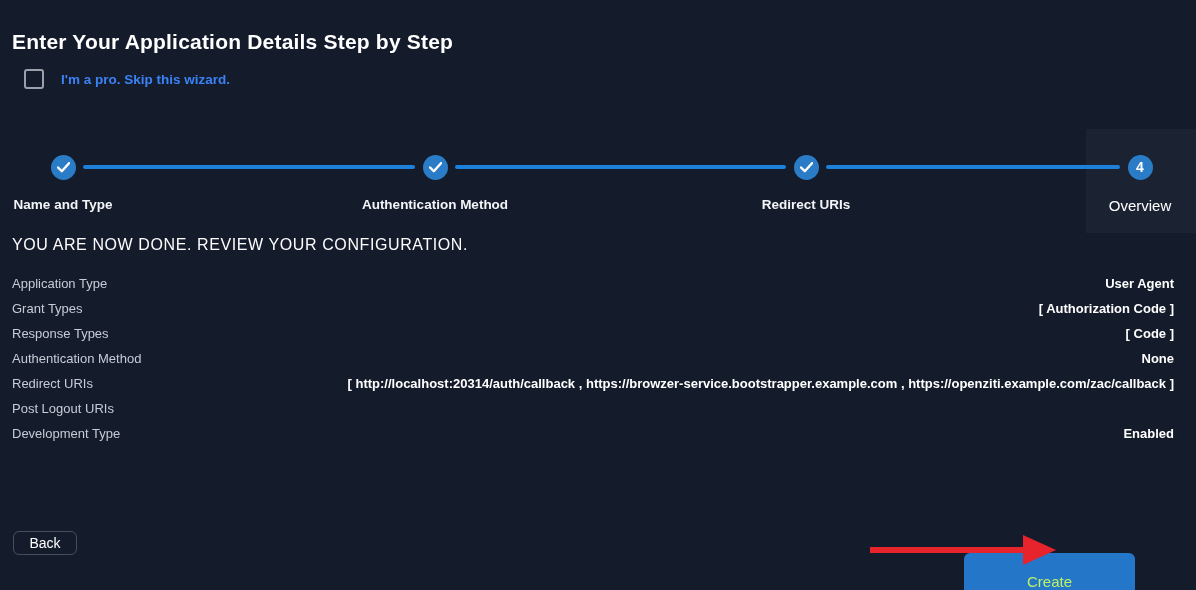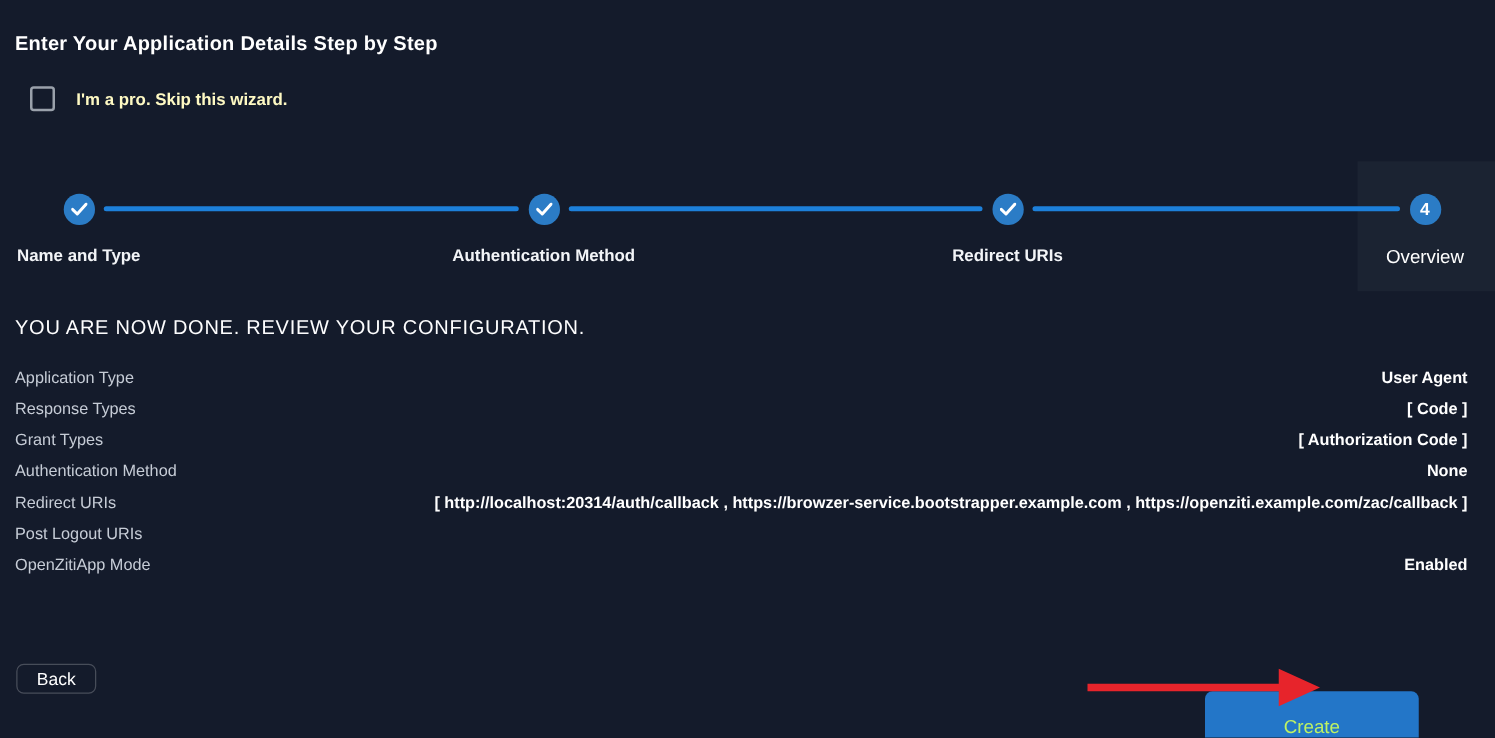--- a/index.html
+++ b/index.html
@@ -8,41 +8,41 @@
     background: #141b2b;
     font-family: "Liberation Sans", sans-serif;
     color: #ffffff;
     position: relative;
     overflow: hidden;
   }
   .abs { position: absolute; }
 
   .page-title {
     left: 12px; top: 16px;
-    font-size: 16px; font-weight: bold;
+    font-size: 21px; font-weight: bold;
     letter-spacing: 0.2px;
     color: #ffffff;
   }
 
   .skip-row {
     left: 24px; top: 68px;
     display: flex; align-items: center; gap: 17px;
     height: 22px;
   }
   .checkbox {
     width: 16px; height: 16px;
     border: 2px solid #9aa1ab;
     border-radius: 3px;
     background: transparent;
     display: inline-block;
     cursor: pointer;
   }
   .skip-label {
     font-size: 13.5px; font-weight: bold;
-    color: #fef9c3;
+    color: #3b82f6;
     cursor: pointer;
   }
 
   
   .active-step-panel {
     left: 1086px; top: 129px;
     width: 110px; height: 104px;
     background: #1b2332;
   }
 
@@ -70,21 +70,21 @@
     color: #f2f4f7;
     white-space: nowrap;
   }
   .step-label.current {
     font-size: 15px; font-weight: normal;
     color: #ffffff;
   }
 
   
   .review {
-    left: 12px; top: 254px;
+    left: 12px; top: 236px;
     width: 1162px;
   }
   .review-heading {
     font-size: 16px; font-weight: normal;
     letter-spacing: 0.6px;
     color: #fdfdfe;
     margin-bottom: 17px;
   }
   .review-row {
     display: flex; justify-content: space-between; align-items: baseline;
@@ -176,41 +176,41 @@
   </div>
 
   <div class="abs review">
     <div class="review-heading">YOU ARE NOW DONE. REVIEW YOUR CONFIGURATION.</div>
 
     <div class="review-row">
       <span class="row-label">Application Type</span>
       <span class="row-value">User Agent</span>
     </div>
     <div class="review-row">
+      <span class="row-label">Grant Types</span>
+      <span class="row-value">[ Authorization Code ]</span>
+    </div>
+    <div class="review-row">
       <span class="row-label">Response Types</span>
       <span class="row-value">[ Code ]</span>
     </div>
     <div class="review-row">
-      <span class="row-label">Grant Types</span>
-      <span class="row-value">[ Authorization Code ]</span>
-    </div>
-    <div class="review-row">
       <span class="row-label">Authentication Method</span>
       <span class="row-value">None</span>
     </div>
     <div class="review-row">
       <span class="row-label">Redirect URIs</span>
       <span class="row-value">[ http://localhost:20314/auth/callback , https://browzer-service.bootstrapper.example.com , https://openziti.example.com/zac/callback ]</span>
     </div>
     <div class="review-row">
       <span class="row-label">Post Logout URIs</span>
       <span class="row-value"></span>
     </div>
     <div class="review-row">
-      <span class="row-label">OpenZitiApp Mode</span>
+      <span class="row-label">Development Type</span>
       <span class="row-value">Enabled</span>
     </div>
   </div>
 
   <button class="abs back-button">Back</button>
   <button class="abs create-button">Create</button>
 
   <svg class="abs annotation-arrow" width="195" height="40" viewBox="0 0 195 40">
     <line x1="5" y1="20" x2="159" y2="20" stroke="#e7242b" stroke-width="6"></line>
     <polygon points="158,5 191,20 158,35" fill="#e7242b"></polygon>

